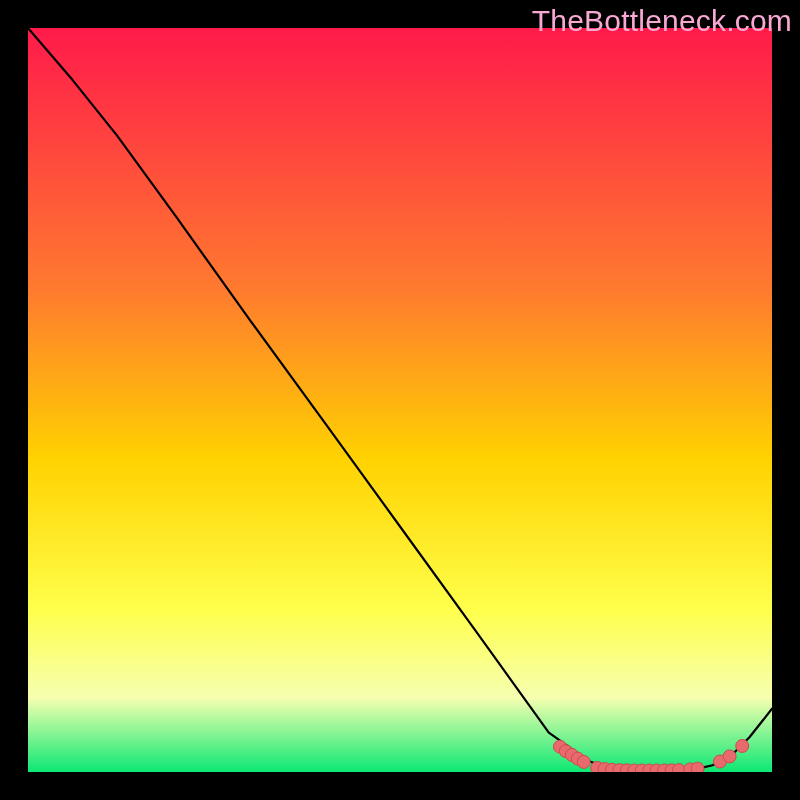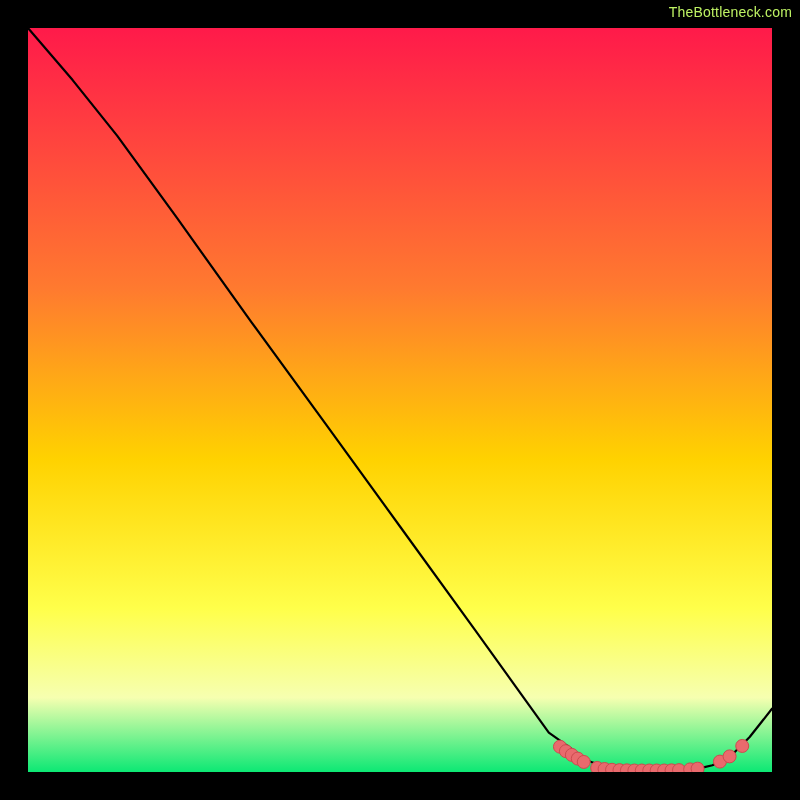--- a/index.html
+++ b/index.html
@@ -14,22 +14,22 @@
   .outer {
     width: 800px;
     height: 800px;
     position: relative;
     background: #000;
   }
   .watermark {
     position: absolute;
     top: 4px;
     right: 8px;
-    color: #bef264;
-    font-size: 14px;
+    color: #f9a8d4;
+    font-size: 30px;
     letter-spacing: 0.2px;
     z-index: 10;
   }
   .plot-wrap {
     position: absolute;
     left: 28px;
     top: 28px;
     width: 744px;
     height: 744px;
   }

